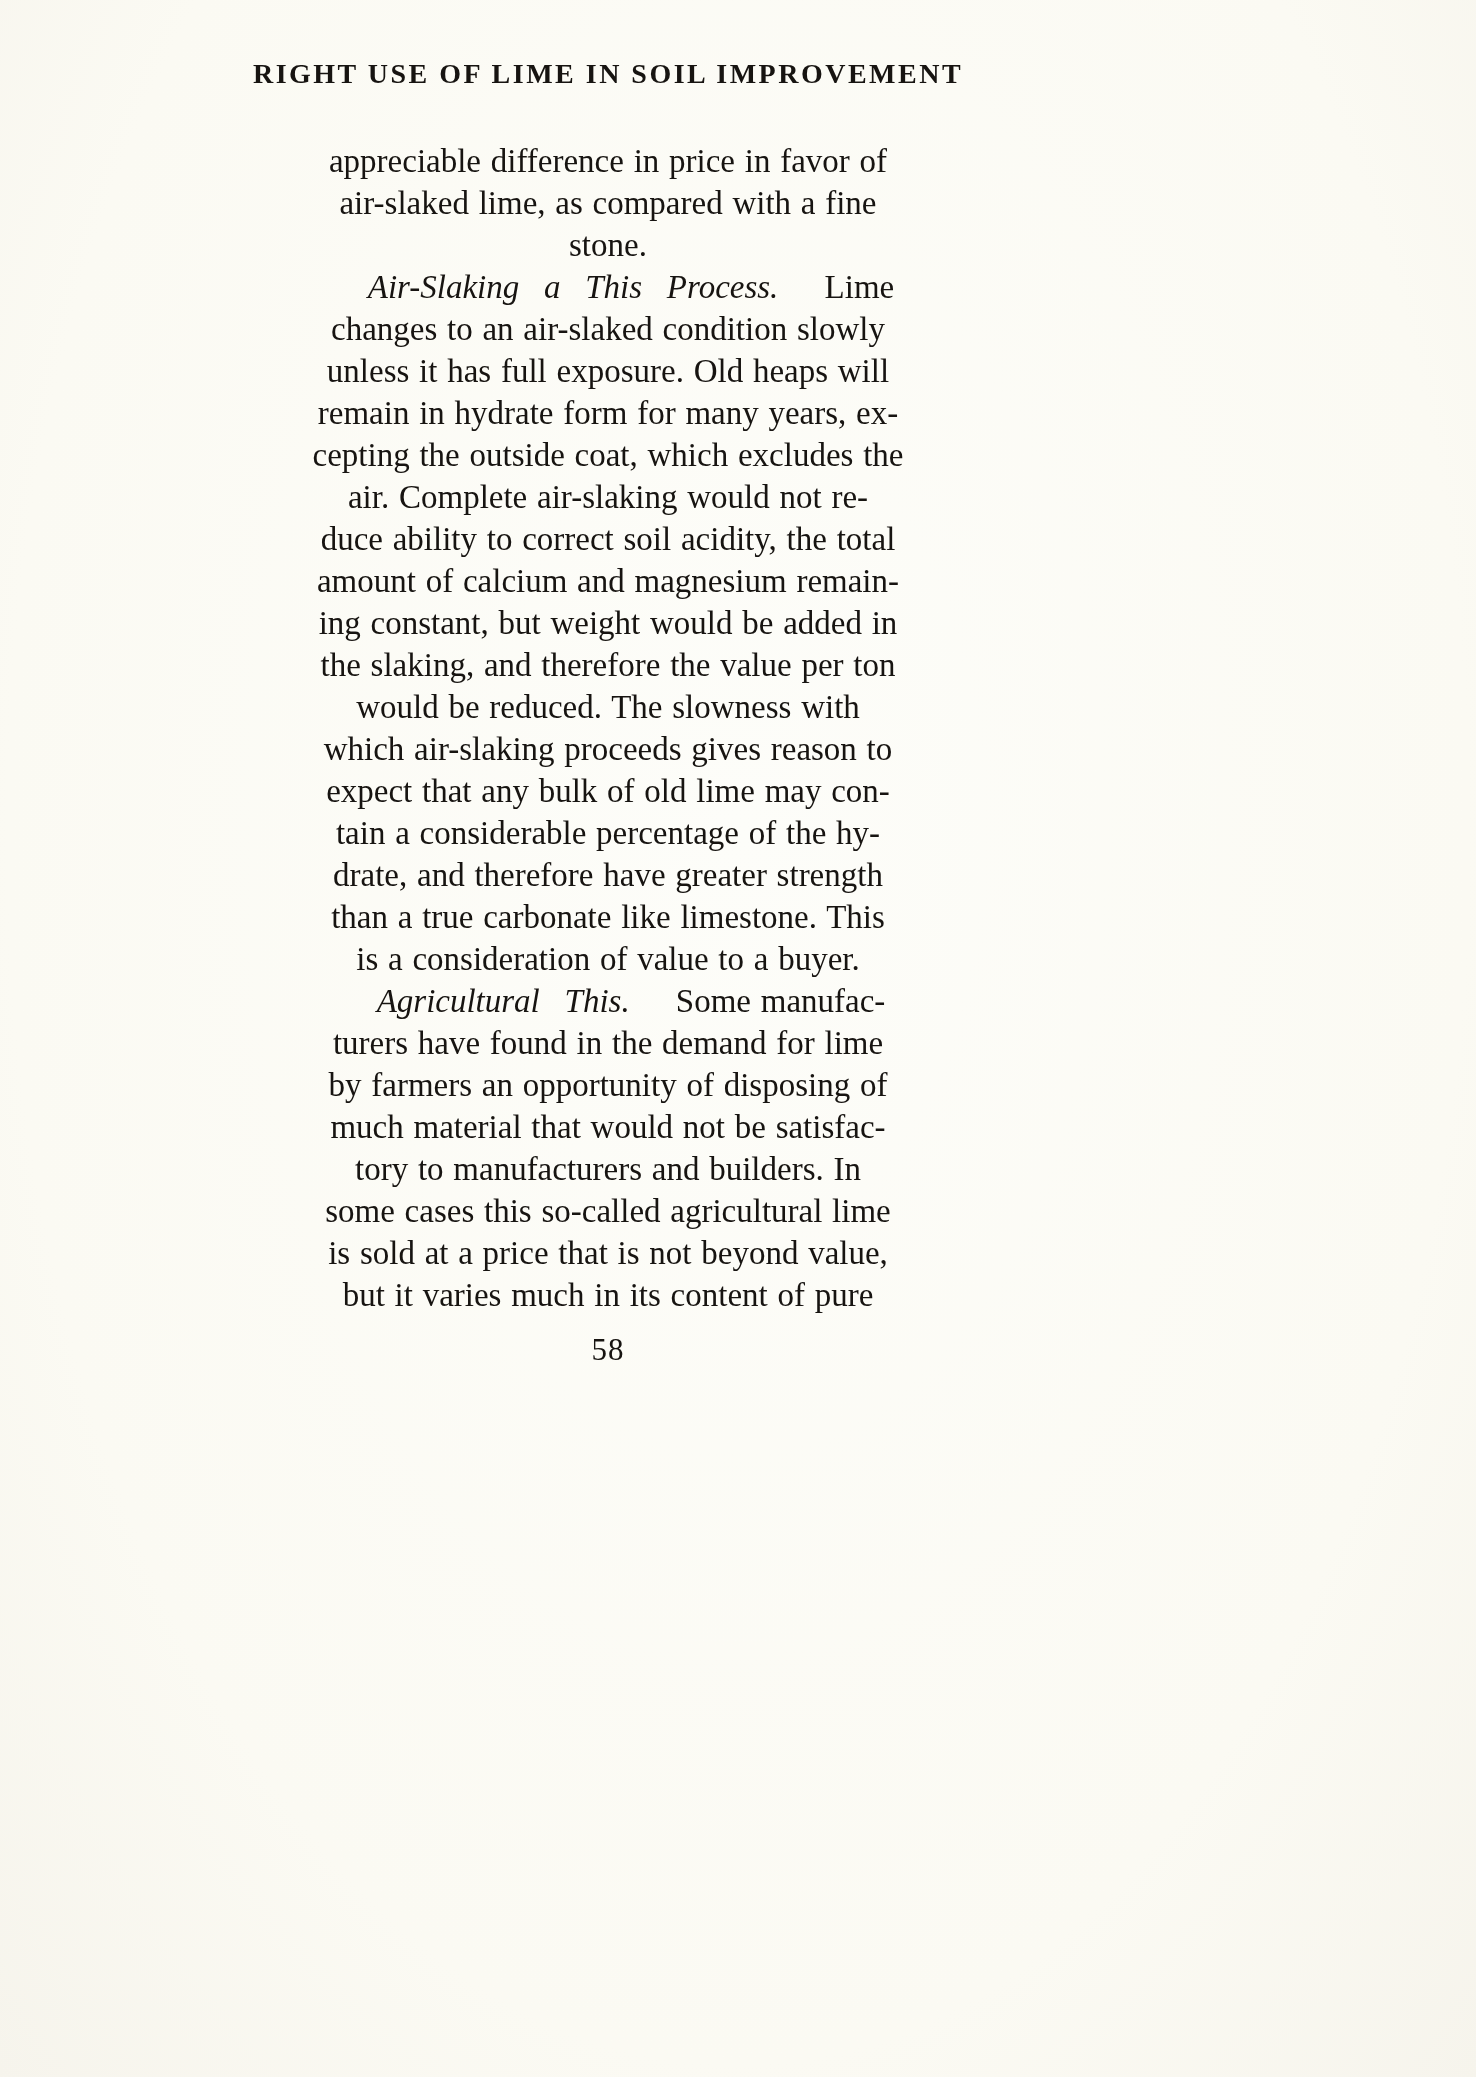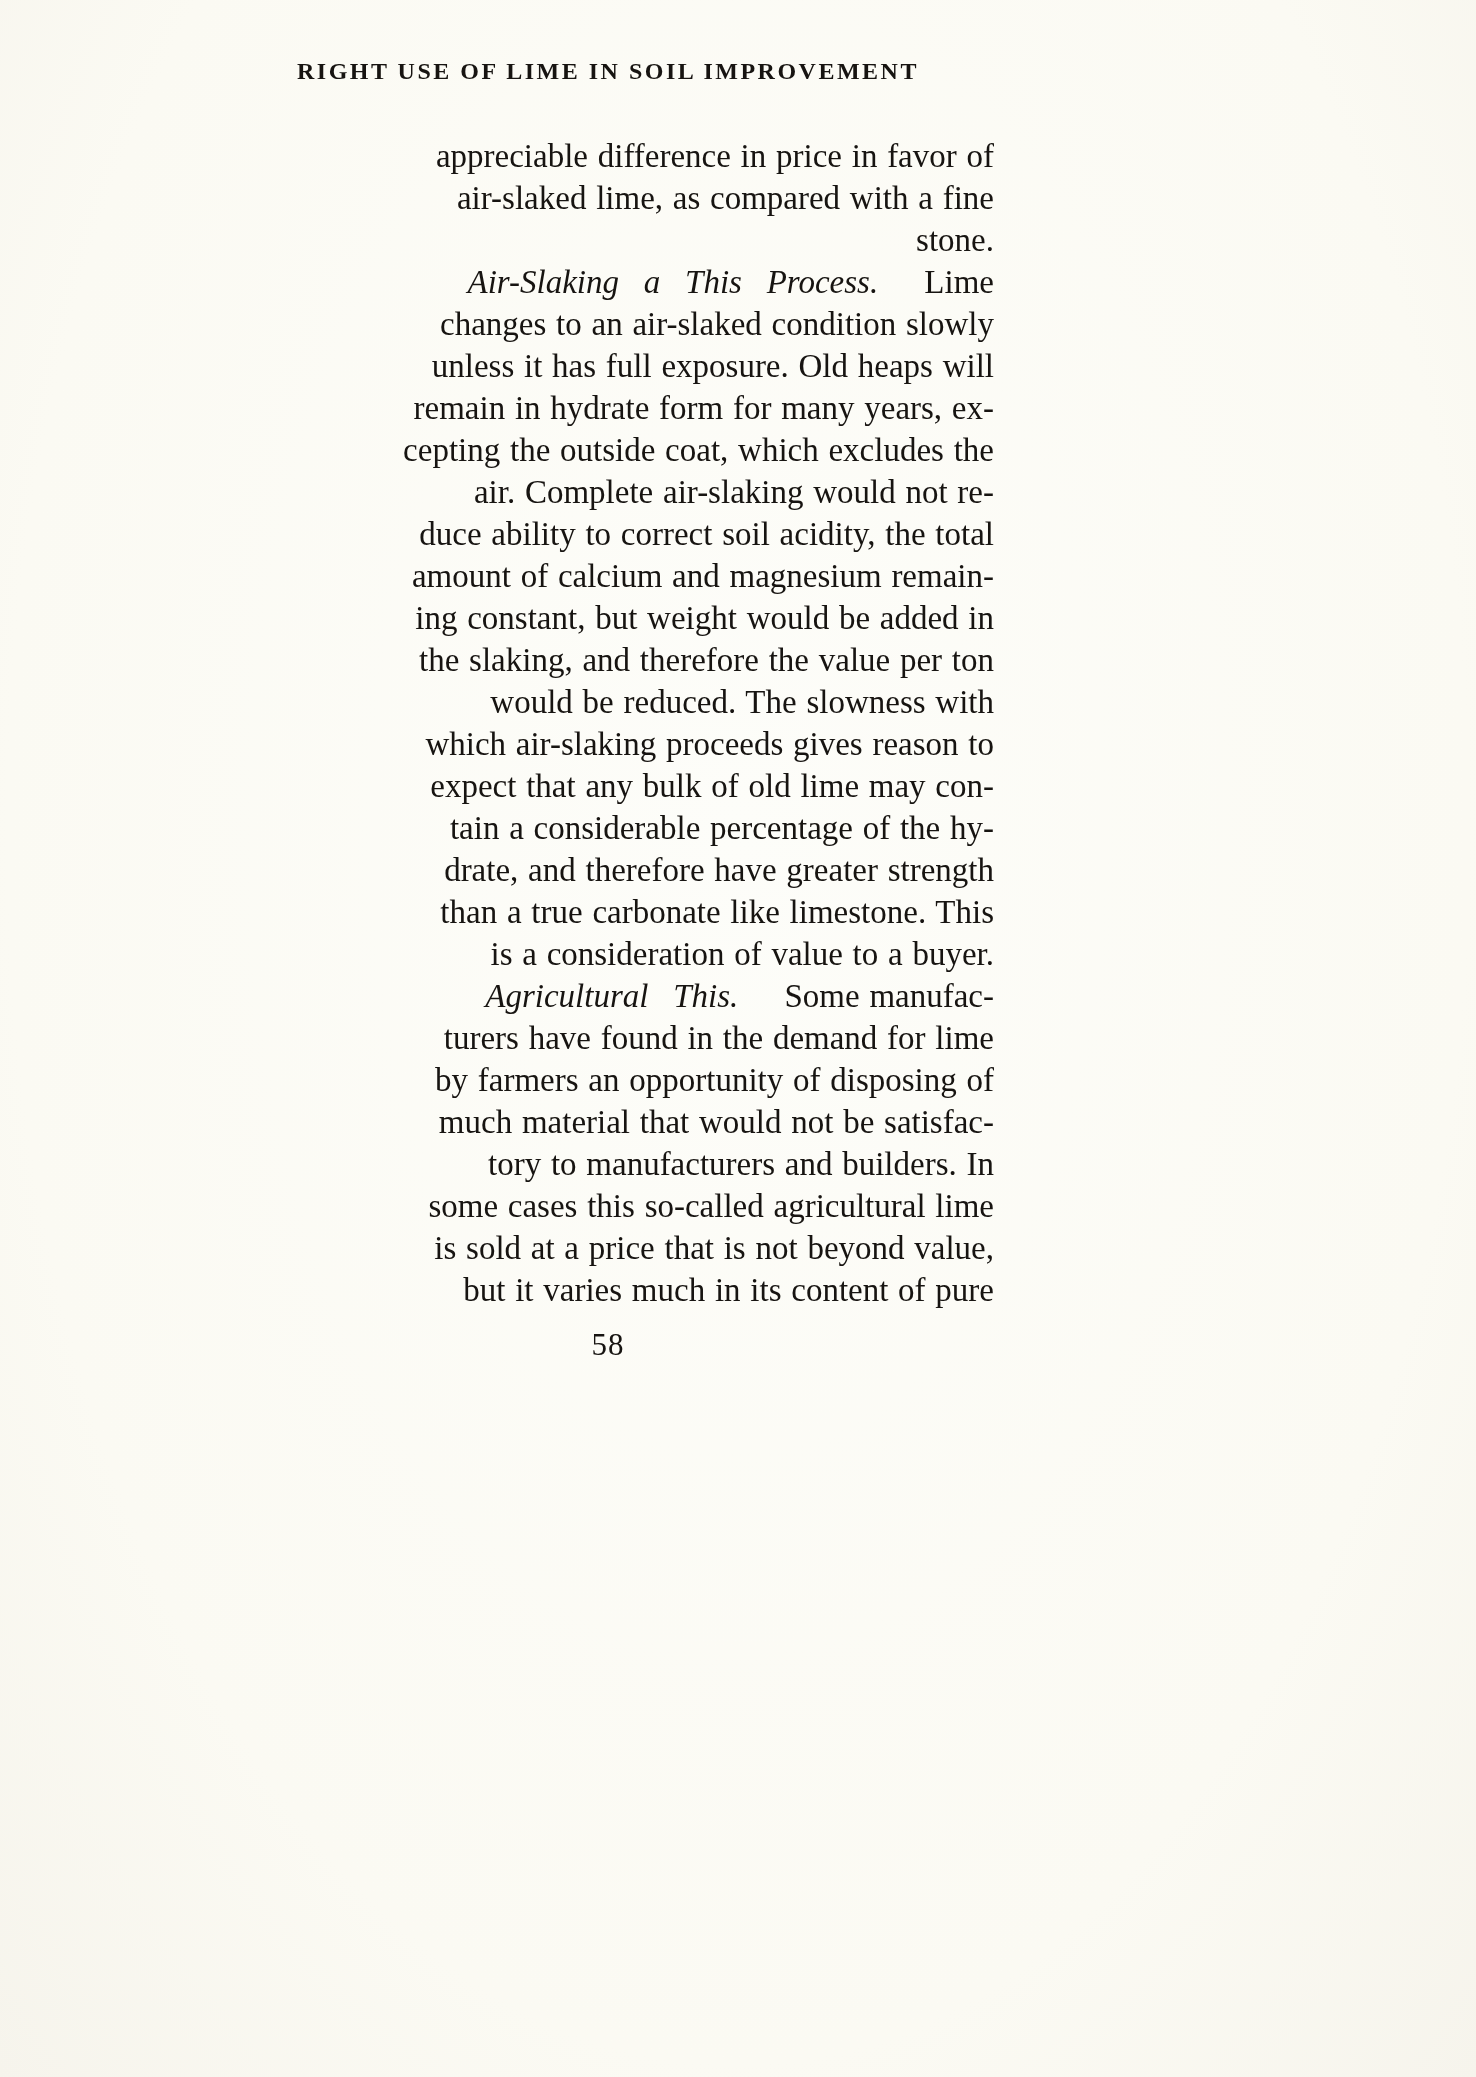--- a/index.html
+++ b/index.html
@@ -18,33 +18,33 @@
     font-family: "Liberation Serif", "DejaVu Serif", serif;
     color: #171411;
   }
   .text-column {
     position: absolute;
     left: 222px;
     top: 58px;
     width: 772px;
   }
   .running-header {
-    font-size: 24px;
+    font-size: 28px;
     font-weight: 700;
     letter-spacing: 2.5px;
     text-align: center;
     white-space: nowrap;
     margin: 0 0 50px 0;
   }
   .para {
     font-size: 33px;
     line-height: 42px;
     margin: 0;
     white-space: pre-line;
-    text-align: right;
+    text-align: center;
     word-spacing: 1.5px;
   }
   .indent {
     text-indent: 46px;
   }
   .lead {
     font-style: italic;
     word-spacing: 0.5em;
     margin-right: 1.4em;
   }

